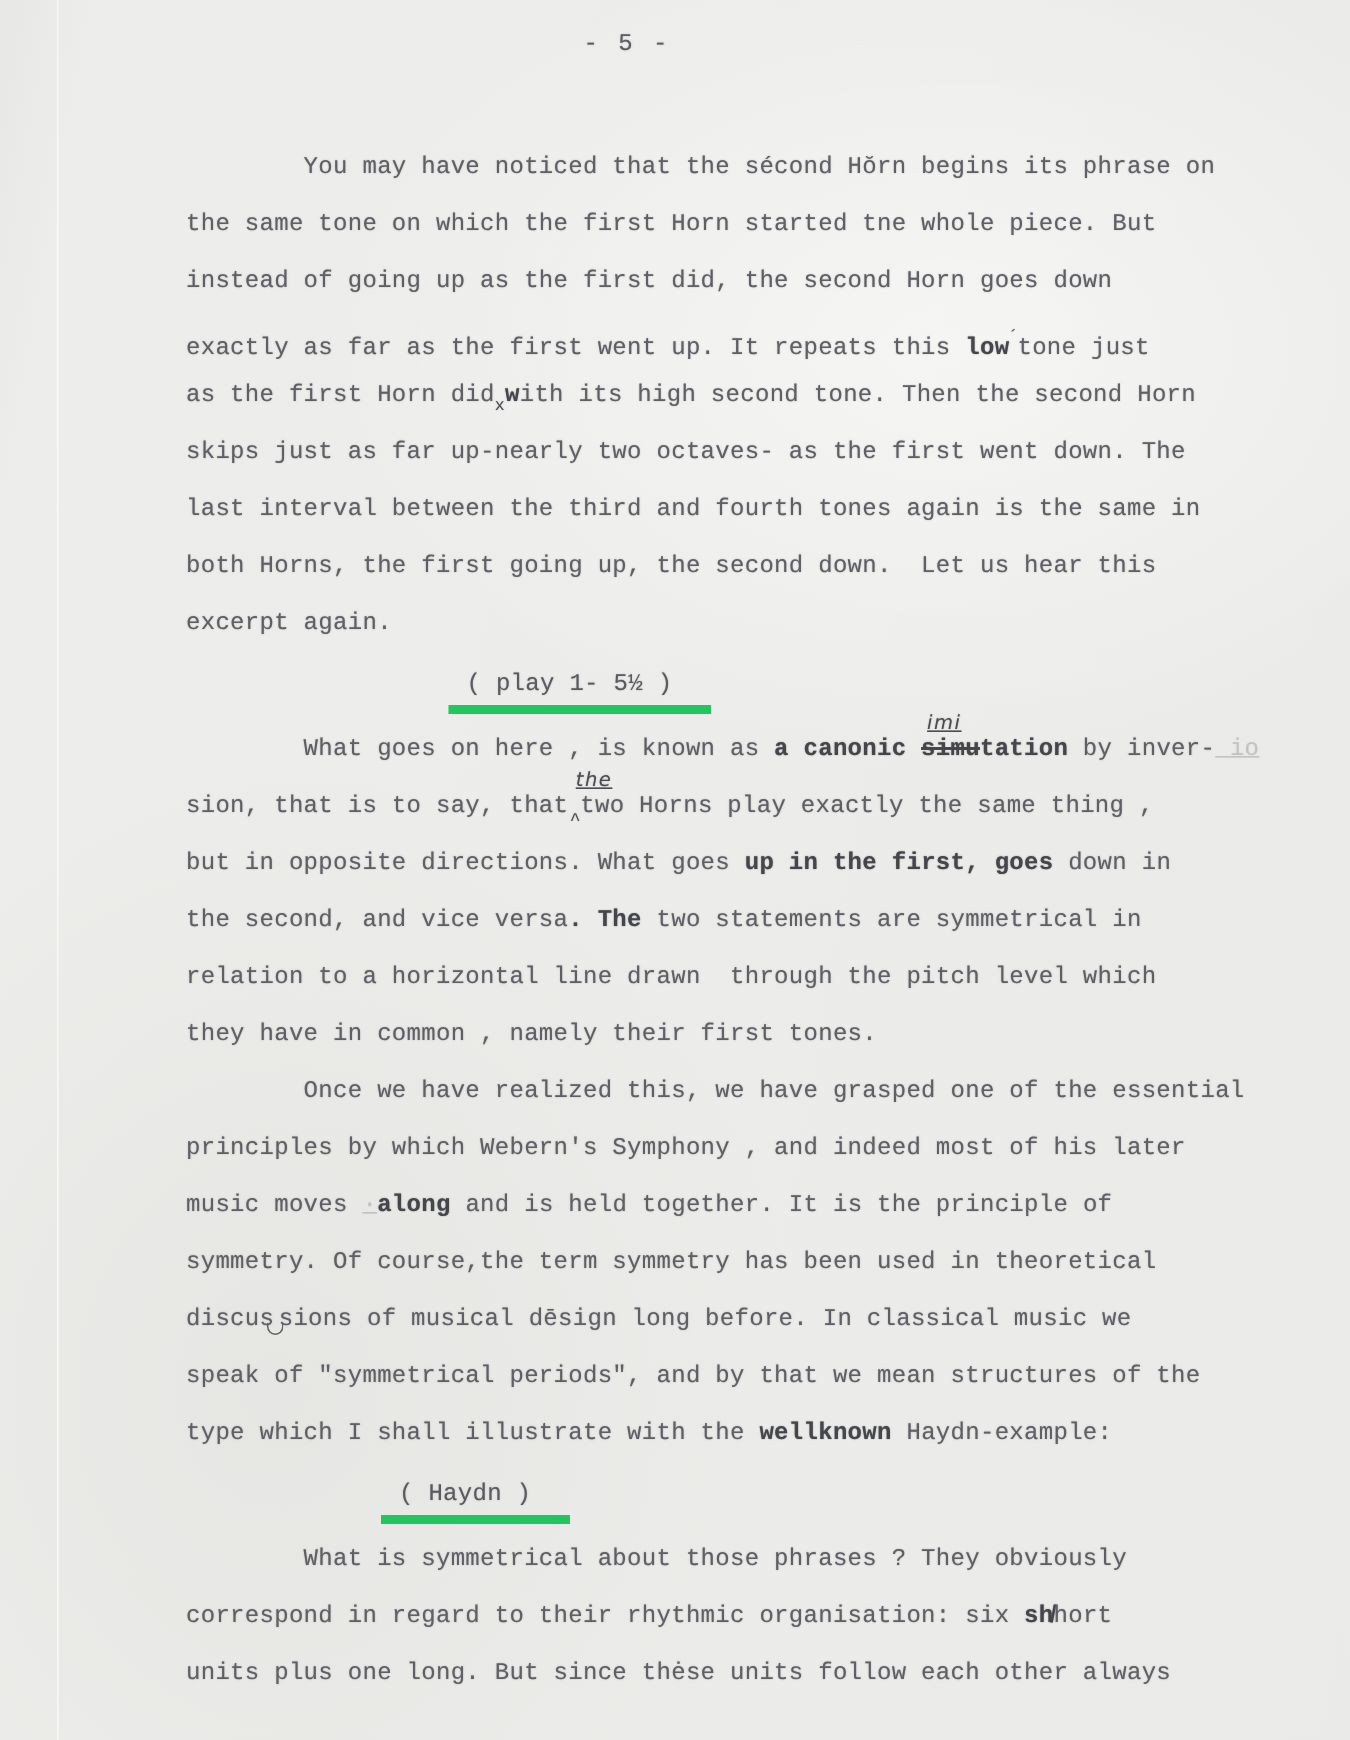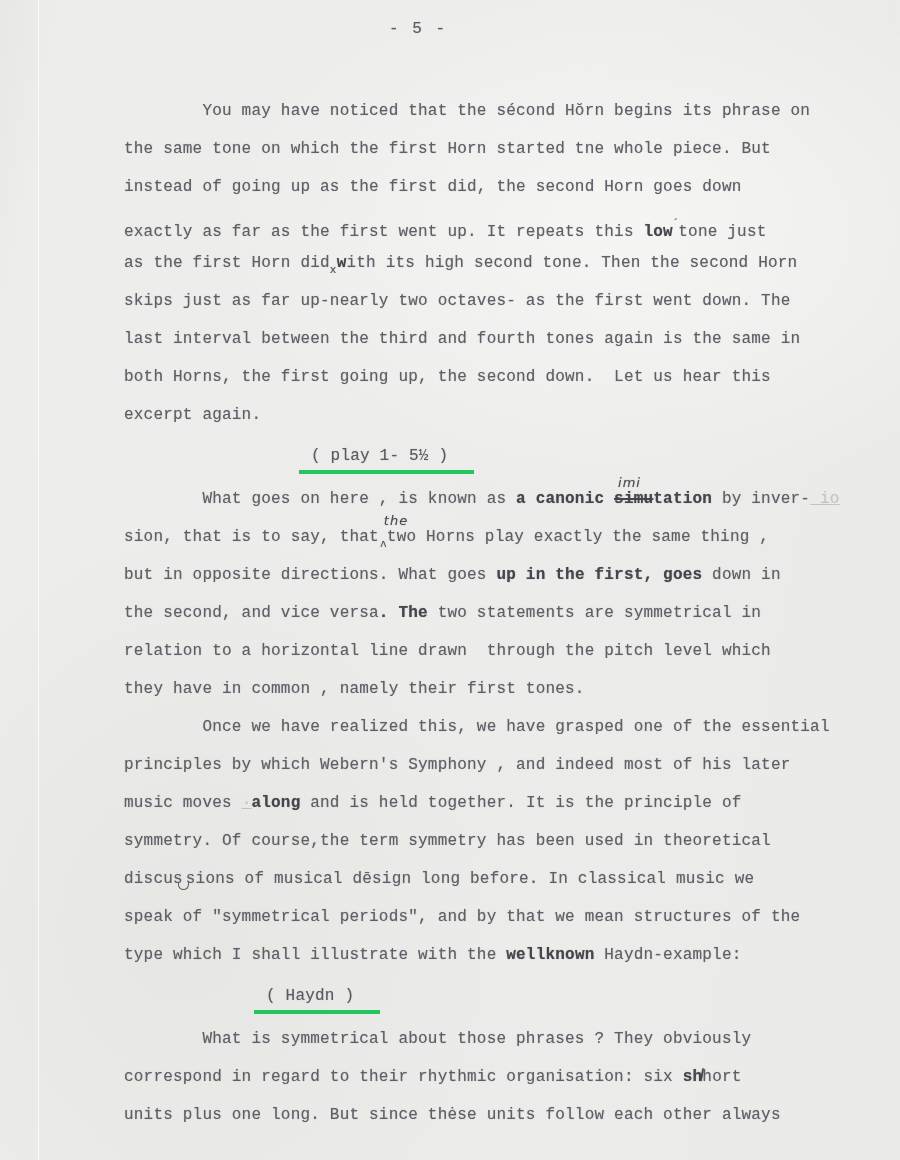--- a/index.html
+++ b/index.html
@@ -27,34 +27,35 @@
   }
   .line{height:38px;white-space:pre;}
   .b{font-weight:bold;color:#45464c;text-shadow:0 0 1px rgba(69,70,76,.6);}
   .strike{text-decoration:line-through;text-decoration-thickness:2px;}
   .rel{position:relative;}
   .above{
     position:absolute;left:4px;top:-14px;
     font-family:"DejaVu Sans",sans-serif;font-style:italic;font-weight:normal;
     font-size:13px;line-height:13px;letter-spacing:1px;color:#4c4d53;
     text-shadow:0 0 1px rgba(76,77,83,.5);
+    text-decoration:underline;
   }
   .caret{font-size:12px;vertical-align:-9px;display:inline-block;width:6px;margin:0 1px;color:#4c4d53;}
   .sub{font-size:11px;vertical-align:-6px;color:#4c4d53;}
   .tick{display:inline-block;vertical-align:8px;font-size:12px;margin:0 -1px;}
   .ghost{opacity:.28;text-decoration:underline;}
   .tieshape{
     display:inline-block;width:9px;height:7px;margin:0 -3px 0 -5px;
     border:1px solid #5f6066;border-top:none;border-radius:0 0 9px 9px;
     vertical-align:-7px;
   }
   .heading{margin:2px 0 4px 0;height:40px;line-height:40px;}
   .hu{
     display:inline-block;line-height:22px;
-    border-bottom:4px solid #22c55e;padding:0 26px 3px 12px;
+    border-bottom:6px solid #22c55e;padding:0 26px 3px 12px;
     color:#5a5b61;
   }
 </style>
 </head>
 <body>
 
 <div class="edge"></div>
 
 <div class="pageno">- 5 -</div>
 

